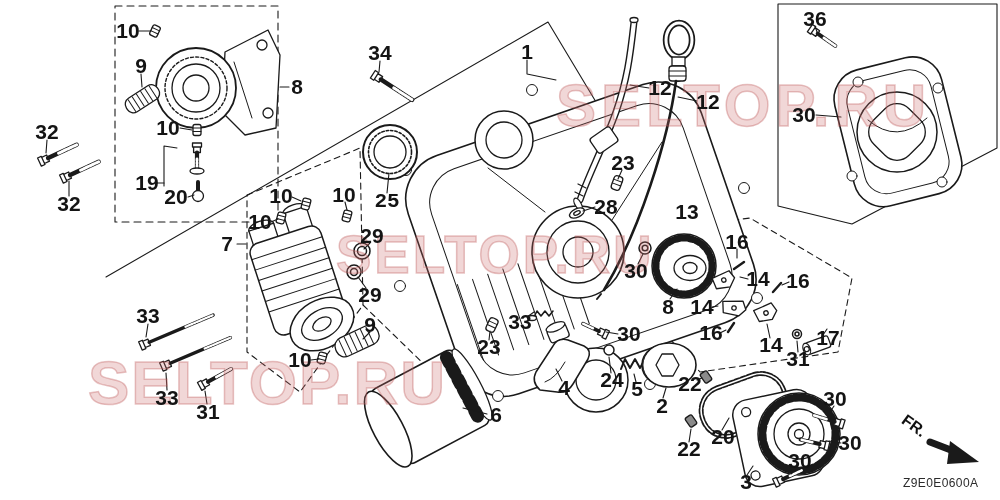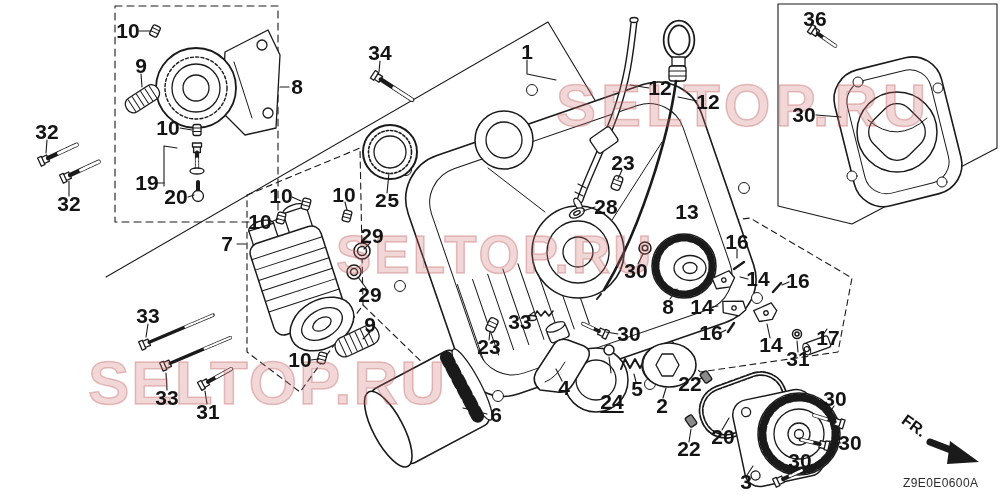--- a/index.html
+++ b/index.html
@@ -410,21 +410,21 @@
       <span class="callout" style="left: 711px; top: 333px;">16</span>
       <span class="callout" style="left: 828px; top: 338px;">17</span>
       <span class="callout" style="left: 147px; top: 183px;">19</span>
       <span class="callout" style="left: 176px; top: 197px;">20</span>
       <span class="callout" style="left: 636px; top: 271px;">30</span>
       <span class="callout" style="left: 798px; top: 359px;">31</span>
       <span class="callout" style="left: 690px; top: 384px;">22</span>
       <span class="callout" style="left: 689px; top: 449px;">22</span>
       <span class="callout" style="left: 623px; top: 163px;">23</span>
       <span class="callout" style="left: 489px; top: 347px;">23</span>
-      <span class="callout" style="left: 612px; top: 402px; text-decoration: underline;">24</span>
+      <span class="callout" style="left: 612px; top: 380px;">24</span>
       <span class="callout" style="left: 387px; top: 201px; font-family: Liberation Mono, monospace;">25</span>
       <span class="callout" style="left: 520px; top: 322px;">33</span>
       <span class="callout" style="left: 723px; top: 437px;">20</span>
       <span class="callout" style="left: 606px; top: 207px;">28</span>
       <span class="callout" style="left: 372px; top: 236px;">29</span>
       <span class="callout" style="left: 370px; top: 295px;">29</span>
       <span class="callout" style="left: 629px; top: 334px;">30</span>
       <span class="callout" style="left: 835px; top: 399px;">30</span>
       <span class="callout" style="left: 850px; top: 443px;">30</span>
       <span class="callout" style="left: 800px; top: 461px;">30</span>

